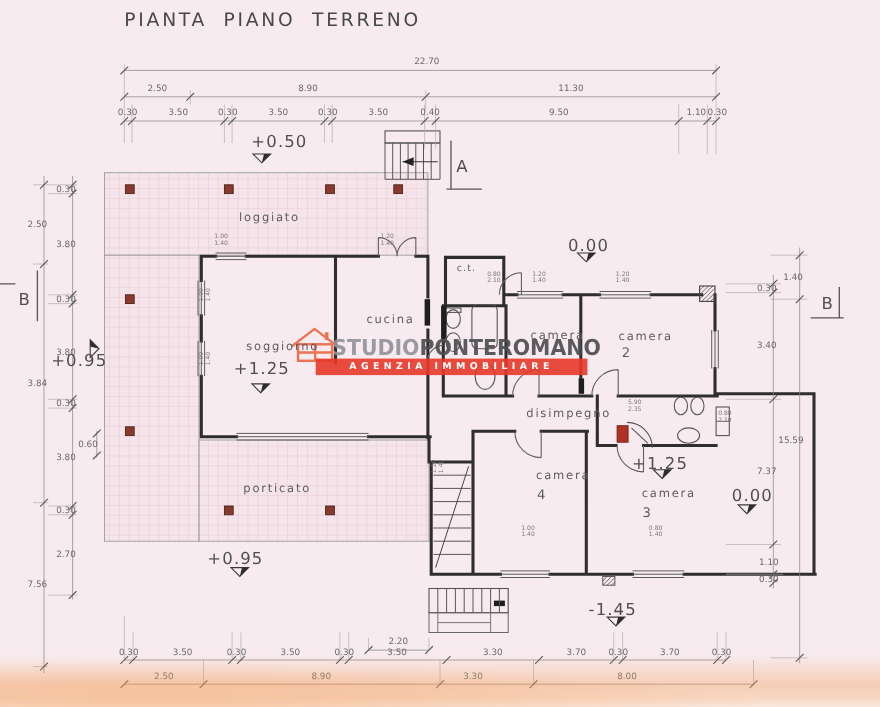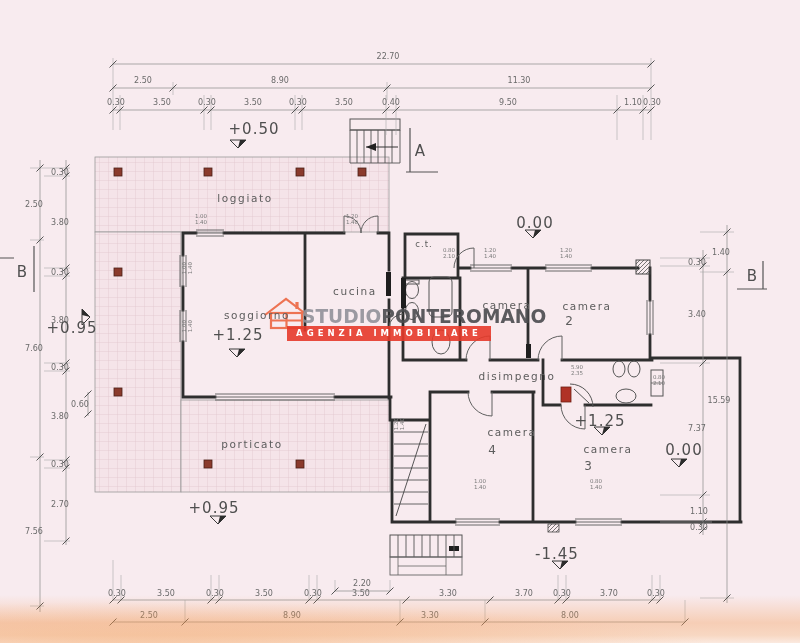--- a/index.html
+++ b/index.html
@@ -19,21 +19,21 @@
   .sec{font-size:15px;color:#4f4f4f;}
   .secv{font-size:15px;color:#4f4f4f;transform:translate(-50%,-50%) rotate(-90deg);}
   .tag{position:absolute;transform:translate(-50%,-50%);font-size:5.5px;line-height:1.15;color:#7a7a7a;
        text-align:center;white-space:pre-line;font-style:normal;}
   .tagv{position:absolute;transform:translate(-50%,-50%) rotate(-90deg);font-size:5.5px;line-height:1.15;color:#7a7a7a;
        text-align:center;white-space:pre-line;font-style:normal;}
   .wm-text{position:absolute;left:302px;top:304px;font-size:20px;font-weight:bold;letter-spacing:0;
            transform:scaleX(.93);transform-origin:left top;white-space:nowrap;opacity:.9;}
   .wm-studio{color:#92929a;}
   .wm-name{color:#4b4b4f;}
-  .wm-bar{position:absolute;left:287px;top:326px;width:204px;height:15px;background:rgba(230,58,42,.9);
+  .wm-bar{position:absolute;left:287px;top:326px;width:247px;height:15px;background:rgba(230,58,42,.9);
           text-align:center;}
   .wm-bar span{display:block;line-height:15px;font-size:8.5px;font-weight:bold;color:#fff;letter-spacing:4px;white-space:nowrap;}
   .warm{position:absolute;left:0;bottom:0;width:800px;height:48px;pointer-events:none;
         background:
           radial-gradient(ellipse at 18% 115%, rgba(240,140,60,.38), rgba(240,140,60,0) 62%),
           linear-gradient(to bottom, rgba(244,164,96,0) 0%, rgba(243,158,88,.38) 58%, rgba(247,196,150,.5) 84%, rgba(253,233,214,.6) 100%);}
 </style>
 </head>
 <body>
 
@@ -250,38 +250,39 @@
   </g>
 
   <g stroke="#ec5f38" stroke-width="2.2" fill="none" opacity="0.85">
     <path d="M265,315 L286,299 L307,315"></path>
     <rect x="271" y="313" width="31" height="15"></rect>
     <path d="M286.5,313 V328 M271,320.5 H302"></path>
     <path d="M297,302 V309" stroke-width="3.2"></path>
   </g>
 </svg>
 
+<span class="title">PIANTA PIANO TERRENO</span>
 
 <span class="lbl hd" style="left:388px;top:56px">22.70</span>
 <span class="lbl hd" style="left:143px;top:80px">2.50</span>
 <span class="lbl hd" style="left:280px;top:80px">8.90</span>
 <span class="lbl hd" style="left:519px;top:80px">11.30</span>
 <span class="lbl hd" style="left:116px;top:102px">0.30</span>
 <span class="lbl hd" style="left:162px;top:102px">3.50</span>
 <span class="lbl hd" style="left:207px;top:102px">0.30</span>
 <span class="lbl hd" style="left:253px;top:102px">3.50</span>
 <span class="lbl hd" style="left:298px;top:102px">0.30</span>
 <span class="lbl hd" style="left:344px;top:102px">3.50</span>
 <span class="lbl hd" style="left:391px;top:102px">0.40</span>
 <span class="lbl hd" style="left:508px;top:102px">9.50</span>
 <span class="lbl hd" style="left:633px;top:102px">1.10</span>
 <span class="lbl hd" style="left:652px;top:102px">0.30</span>
 
 <span class="lbl vd" style="left:34px;top:204px">2.50</span>
-<span class="lbl vd" style="left:34px;top:348px">7.60</span>
+<span class="lbl vd" style="left:34px;top:348px">3.84</span>
 <span class="lbl vd" style="left:34px;top:531px">7.56</span>
 <span class="lbl vd" style="left:60px;top:172px">0.30</span>
 <span class="lbl vd" style="left:60px;top:222px">3.80</span>
 <span class="lbl vd" style="left:60px;top:272px">0.30</span>
 <span class="lbl vd" style="left:60px;top:320px">3.80</span>
 <span class="lbl vd" style="left:60px;top:367px">0.30</span>
 <span class="lbl vd" style="left:60px;top:416px">3.80</span>
 <span class="lbl vd" style="left:60px;top:464px">0.30</span>
 <span class="lbl vd" style="left:60px;top:504px">2.70</span>
 <span class="lbl vd" style="left:80px;top:404px">0.60</span>

